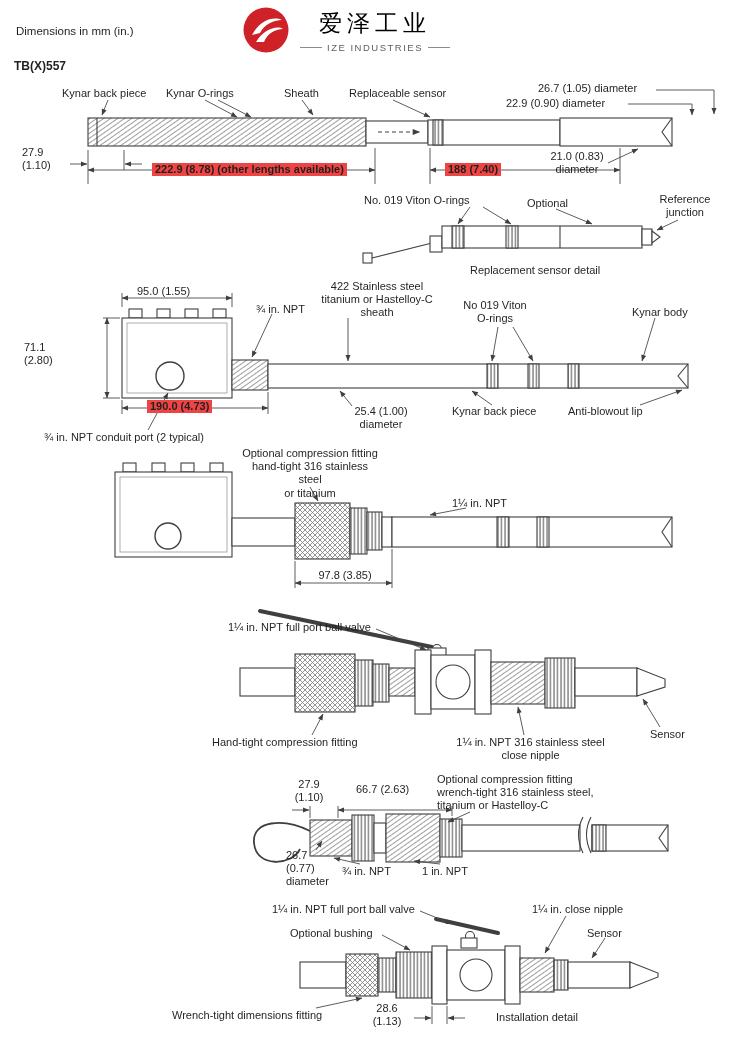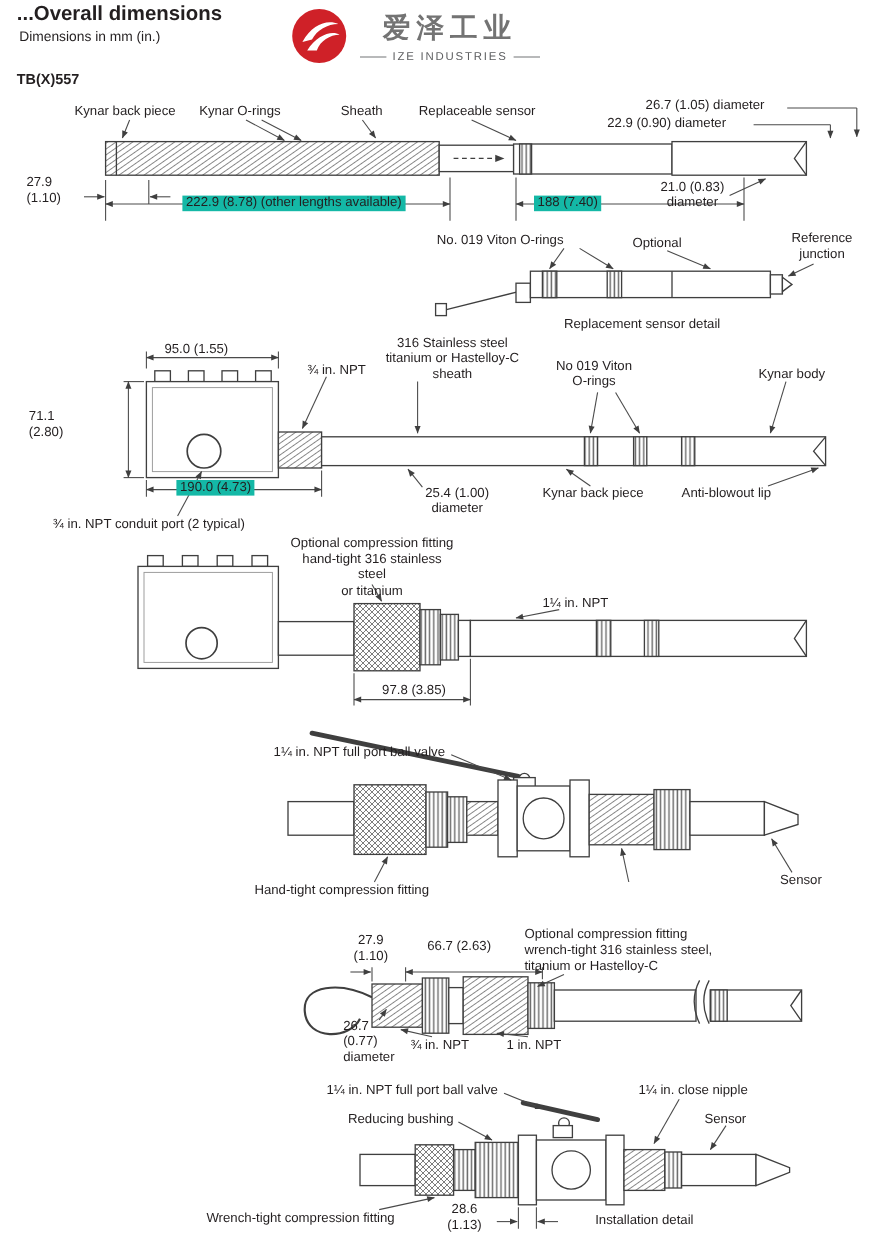--- a/index.html
+++ b/index.html
@@ -3,27 +3,27 @@
 <meta charset="utf-8">
 <style>
   * { margin:0; padding:0; box-sizing:border-box; }
   html,body { background:#ffffff; }
   .page { position:relative; width:741px; height:1045px; background:#fff;
           font-family:"Liberation Sans", sans-serif; color:#231f20; overflow:hidden; }
   .art { position:absolute; left:0; top:0; }
   .lbl { position:absolute; font-size:11px; line-height:1.2; white-space:pre-line; }
   .c   { text-align:center; }
   .b   { font-weight:normal; }
-  .bg  { background:#14b8a6; padding:0 3px; }
+  .bg  { background:#ef4444; padding:0 3px;font-weight:bold; }
   .title    { position:absolute; left:14px; top:2px;  font-size:17px; font-weight:bold; }
   .subtitle { position:absolute; left:16px; top:25px; font-size:11.5px; }
   .model    { position:absolute; left:14px; top:59px; font-size:12px; font-weight:bold; }
   .logo { position:absolute; left:242px; top:6px; display:flex; align-items:center; gap:10px; }
   .logo-text { display:flex; flex-direction:column; align-items:center; }
-  .logo-cn { font-size:23px; font-weight:bold; color:#737373; letter-spacing:5px;
+  .logo-cn { font-size:23px; font-weight:normal; color:#000000; letter-spacing:5px;
              font-family:"DejaVu Sans", sans-serif; }
   .logo-en { font-size:9.5px; color:#5d5e60; letter-spacing:1.5px; display:flex;
              align-items:center; gap:5px; width:150px; margin-top:3px; }
   .logo-en::before, .logo-en::after { content:""; height:1px; background:#8a8b8d; flex:1; }
 </style>
 </head>
 <body>
 
 <div class="page">
 
@@ -232,21 +232,20 @@
       <line x1="382" y1="935" x2="410" y2="950" marker-end="url(#ah)"></line>
       <line x1="605" y1="938" x2="592" y2="958" marker-end="url(#ah)"></line>
       <line x1="316" y1="1008" x2="362" y2="998" marker-end="url(#ah)"></line>
       <line x1="432" y1="1006" x2="432" y2="1024"></line>
       <line x1="447" y1="1006" x2="447" y2="1024"></line>
       <line x1="414" y1="1018" x2="431" y2="1018" marker-end="url(#ah)"></line>
       <line x1="465" y1="1018" x2="448" y2="1018" marker-end="url(#ah)"></line>
     </g>
   </svg>
 
-  <div class="title">...Overall dimensions</div>
   <div class="subtitle">Dimensions in mm (in.)</div>
   <div class="model">TB(X)557</div>
 
   <div class="logo">
     <svg width="48" height="48" viewBox="0 0 48 48">
       <circle cx="24" cy="24" r="22.5" fill="#cf2128"></circle>
       <path d="M10,29 C18,14 31,10 40,14 C31,14 22,19 18,27 Z" fill="#ffffff"></path>
       <path d="M14,36 C22,23 35,19 41,23 C33,23 25,28 22,36 Z" fill="#ffffff"></path>
     </svg>
     <div class="logo-text">
@@ -271,21 +270,21 @@
 diameter</div>
 
   <div class="lbl" style="left:364px;top:194px">No. 019 Viton O-rings</div>
   <div class="lbl" style="left:527px;top:197px">Optional</div>
   <div class="lbl c" style="left:646px;top:193px;width:78px">Reference
 junction</div>
   <div class="lbl b" style="left:470px;top:264px">Replacement sensor detail</div>
 
   <div class="lbl" style="left:137px;top:285px">95.0 (1.55)</div>
   <div class="lbl" style="left:256px;top:303px">¾ in. NPT</div>
-  <div class="lbl c" style="left:312px;top:280px;width:130px">316 Stainless steel
+  <div class="lbl c" style="left:312px;top:280px;width:130px">422 Stainless steel
 titanium or Hastelloy-C
 sheath</div>
   <div class="lbl c" style="left:455px;top:299px;width:80px">No 019 Viton
 O-rings</div>
   <div class="lbl" style="left:632px;top:306px">Kynar body</div>
   <div class="lbl" style="left:24px;top:341px">71.1
 (2.80)</div>
   <div class="lbl bg" style="left:147px;top:400px">190.0 (4.73)</div>
   <div class="lbl" style="left:44px;top:431px">¾ in. NPT conduit port (2 typical)</div>
   <div class="lbl c" style="left:342px;top:405px;width:78px">25.4 (1.00)
@@ -294,36 +293,38 @@
   <div class="lbl" style="left:568px;top:405px">Anti-blowout lip</div>
 
   <div class="lbl c" style="left:240px;top:447px;width:140px">Optional compression fitting
 hand-tight 316 stainless steel
 or titanium</div>
   <div class="lbl" style="left:452px;top:497px">1¼ in. NPT</div>
   <div class="lbl c" style="left:300px;top:569px;width:90px">97.8 (3.85)</div>
 
   <div class="lbl" style="left:228px;top:621px">1¼ in. NPT full port ball valve</div>
   <div class="lbl" style="left:212px;top:736px">Hand-tight compression fitting</div>
+  <div class="lbl c" style="left:448px;top:736px;width:165px">1¼ in. NPT 316 stainless steel
+close nipple</div>
   <div class="lbl" style="left:650px;top:728px">Sensor</div>
 
   <div class="lbl c" style="left:289px;top:778px;width:40px">27.9
 (1.10)</div>
   <div class="lbl" style="left:356px;top:783px">66.7 (2.63)</div>
   <div class="lbl" style="left:437px;top:773px">Optional compression fitting
 wrench-tight 316 stainless steel,
 titanium or Hastelloy-C</div>
   <div class="lbl" style="left:286px;top:849px">26.7
 (0.77)
 diameter</div>
   <div class="lbl" style="left:342px;top:865px">¾ in. NPT</div>
   <div class="lbl" style="left:422px;top:865px">1 in. NPT</div>
 
   <div class="lbl" style="left:272px;top:903px">1¼ in. NPT full port ball valve</div>
   <div class="lbl" style="left:532px;top:903px">1¼ in. close nipple</div>
-  <div class="lbl" style="left:290px;top:927px">Reducing bushing</div>
+  <div class="lbl" style="left:290px;top:927px">Optional bushing</div>
   <div class="lbl" style="left:587px;top:927px">Sensor</div>
-  <div class="lbl" style="left:172px;top:1009px">Wrench-tight compression fitting</div>
+  <div class="lbl" style="left:172px;top:1009px">Wrench-tight dimensions fitting</div>
   <div class="lbl c" style="left:366px;top:1002px;width:42px">28.6
 (1.13)</div>
   <div class="lbl b" style="left:496px;top:1011px">Installation detail</div>
 
 </div>
 
 </body></html>

